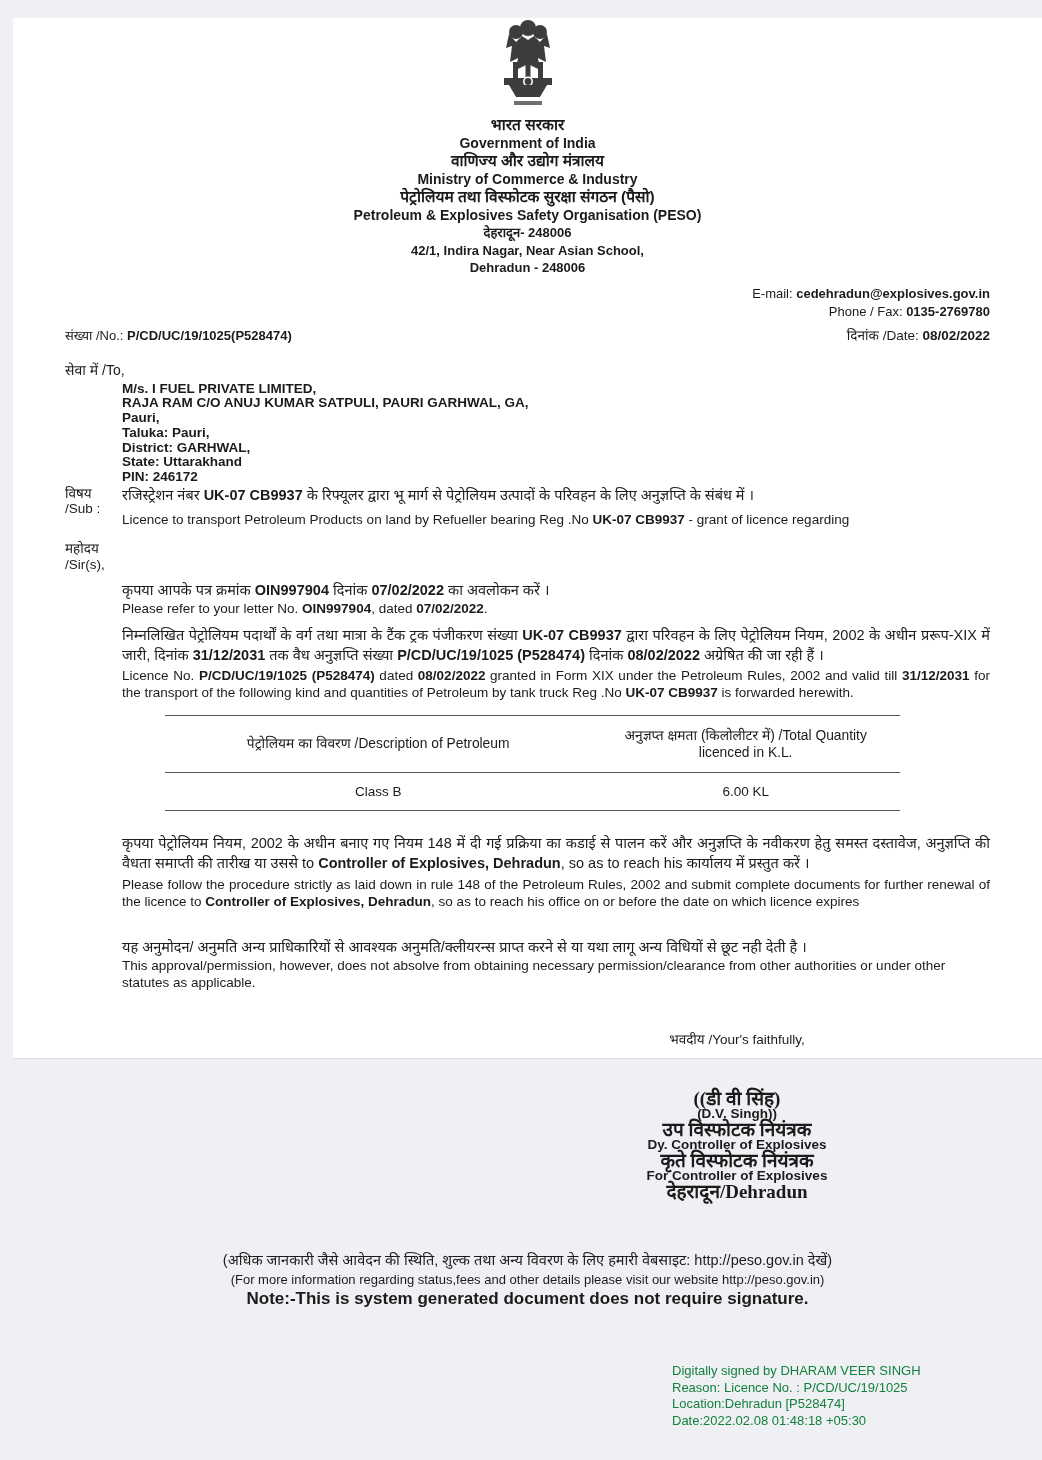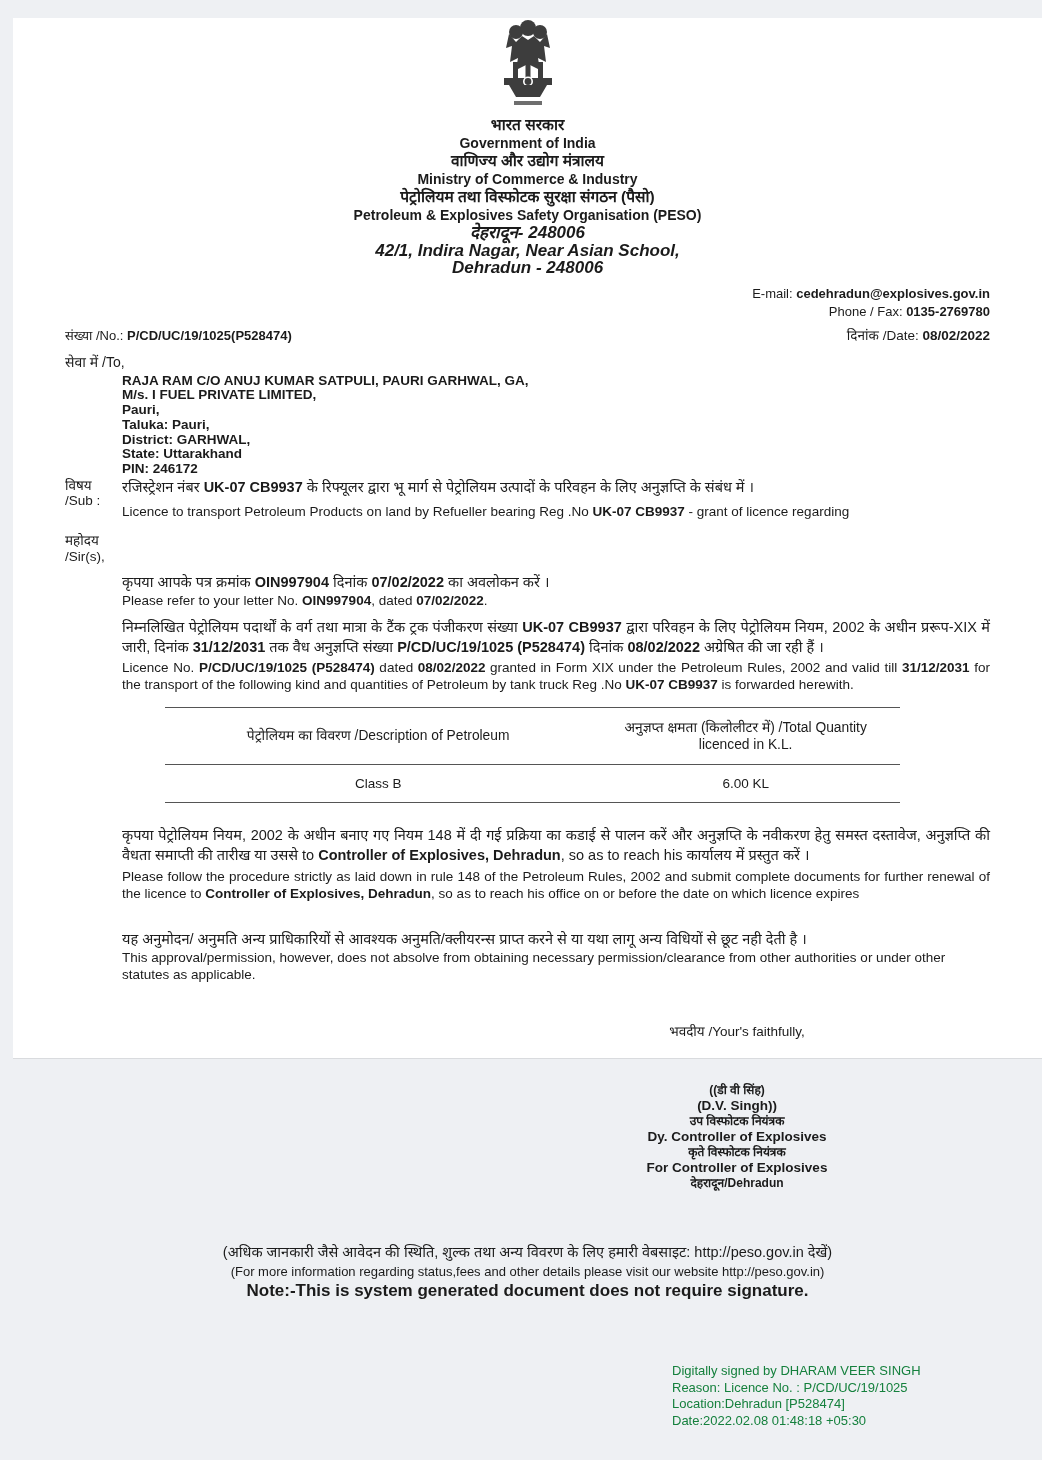--- a/index.html
+++ b/index.html
@@ -17,27 +17,27 @@
     background:#ffffff;
     border-bottom:1px solid #d9dbde;
   }
   .content { padding:0 52px; position:relative; }
   .b { font-weight:bold; }
 
   .emblem-wrap { text-align:center; padding-top:0px; }
   .header-block { text-align:center; margin-top:2px; }
   .h-hi  { font-size:15.5px; font-weight:bold; line-height:18px; }
   .h-en  { font-size:14px;  font-weight:bold; line-height:18px; }
-  .h-adr { font-size:17px; font-weight:bold; line-height:17.5px;font-style:italic; }
+  .h-adr { font-size:13px; font-weight:bold; line-height:17.5px; }
 
   .meta-right { text-align:right; margin-top:8px; font-size:13px; line-height:18px; }
   .row-between { display:flex; justify-content:space-between; margin-top:5px; font-size:13px; }
   .date-line { font-size:13.5px; }
 
-  .to-label { margin-top:8px; font-size:14px; }
+  .to-label { margin-top:16px; font-size:14px; }
   .indent { margin-left:57px; }
   .recipient-lines { margin-top:3px; font-size:13.5px; font-weight:bold; line-height:14.8px; }
 
   .subject-row { display:flex; margin-top:1px; }
   .subject-label { width:57px; font-size:13.5px; line-height:15px; flex:0 0 57px; }
   .subject-body { flex:1; }
   .subj-hi { font-size:14.5px; line-height:19px; }
   .subj-en { font-size:13.5px; margin-top:7px; }
 
   .sir-label { margin-top:14px; font-size:13.5px; line-height:15.5px; width:70px; }
@@ -54,21 +54,21 @@
   .petro-table thead tr { border-top:1.5px solid #555; border-bottom:1.5px solid #555; }
   .petro-table tbody tr { border-bottom:1.5px solid #555; }
   .th-hi { font-size:13.8px; line-height:17px; }
   .td-data { font-size:13.5px; font-weight:bold; }
   .col-desc { width:58%; }
   .col-qty { width:42%; }
 
   .closing-col { width:290px; margin-left:auto; margin-right:108px; text-align:center; }
   .regards { margin-top:38px; font-size:13.5px; }
   .sig-block { margin-top:43px; font-size:13.5px; font-weight:bold; line-height:15.5px; }
-  .sig-block .hi { font-size:12px; }
+  .sig-block .hi { font-size:19px;font-family:Liberation Serif, serif; }
 
   .footer-block { text-align:center; margin-top:52px; }
   .f-hi { font-size:14.5px; line-height:19px;text-align:center; }
   .f-en { font-size:13px; margin-top:2px; }
   .f-note { font-size:17px; font-weight:bold; margin-top:2px; }
 
   .digital-sig {
     position:absolute; left:659px; top:1345px; width:330px;
     font-size:13px; line-height:16.5px; color:#15803d;
   }
@@ -133,22 +133,22 @@
         <span class="b">P/CD/UC/19/1025(P528474)</span>
       </div>
       <div class="date-line">
         <span>दिनांक /Date:</span>
         <span class="b">08/02/2022</span>
       </div>
     </div>
 
     <div class="to-label">सेवा में /To,</div>
     <div class="indent recipient-lines">
+      <div>M/s. I FUEL PRIVATE LIMITED,</div>
       <div>RAJA RAM C/O ANUJ KUMAR SATPULI, PAURI GARHWAL, GA,</div>
-      <div>M/s. I FUEL PRIVATE LIMITED,</div>
       <div>Pauri,</div>
       <div>Taluka: Pauri,</div>
       <div>District: GARHWAL,</div>
       <div>State: Uttarakhand</div>
       <div>PIN: 246172</div>
     </div>
 
     <div class="subject-row">
       <div class="subject-label">विषय /Sub :</div>
       <div class="subject-body">

